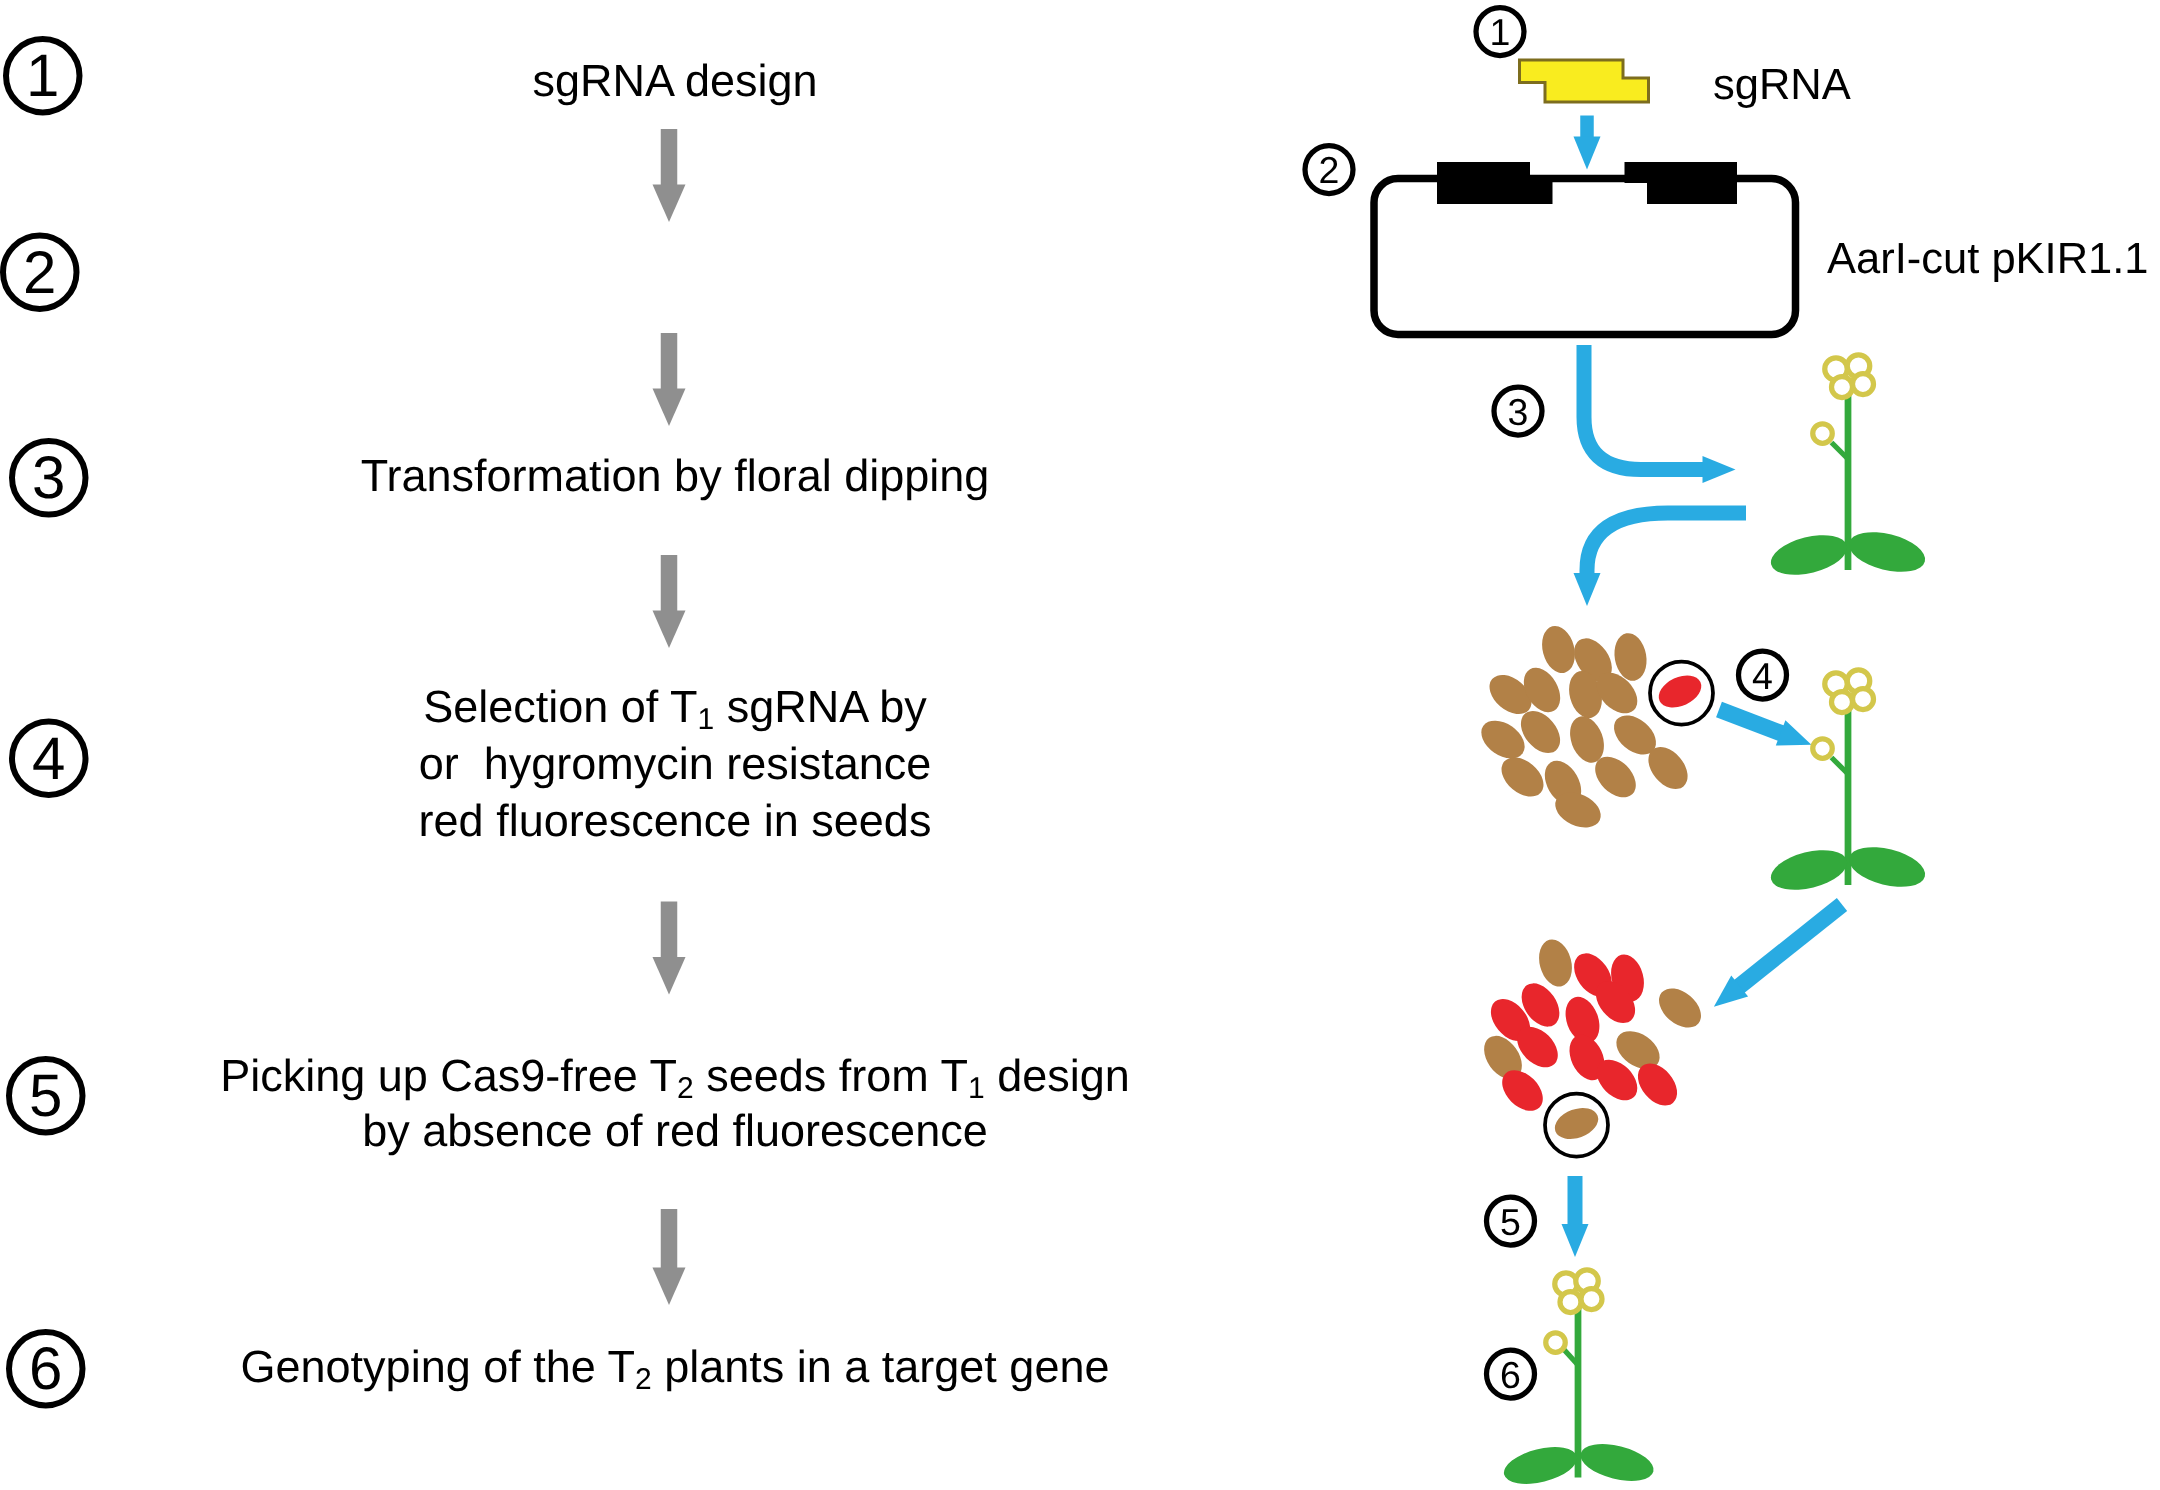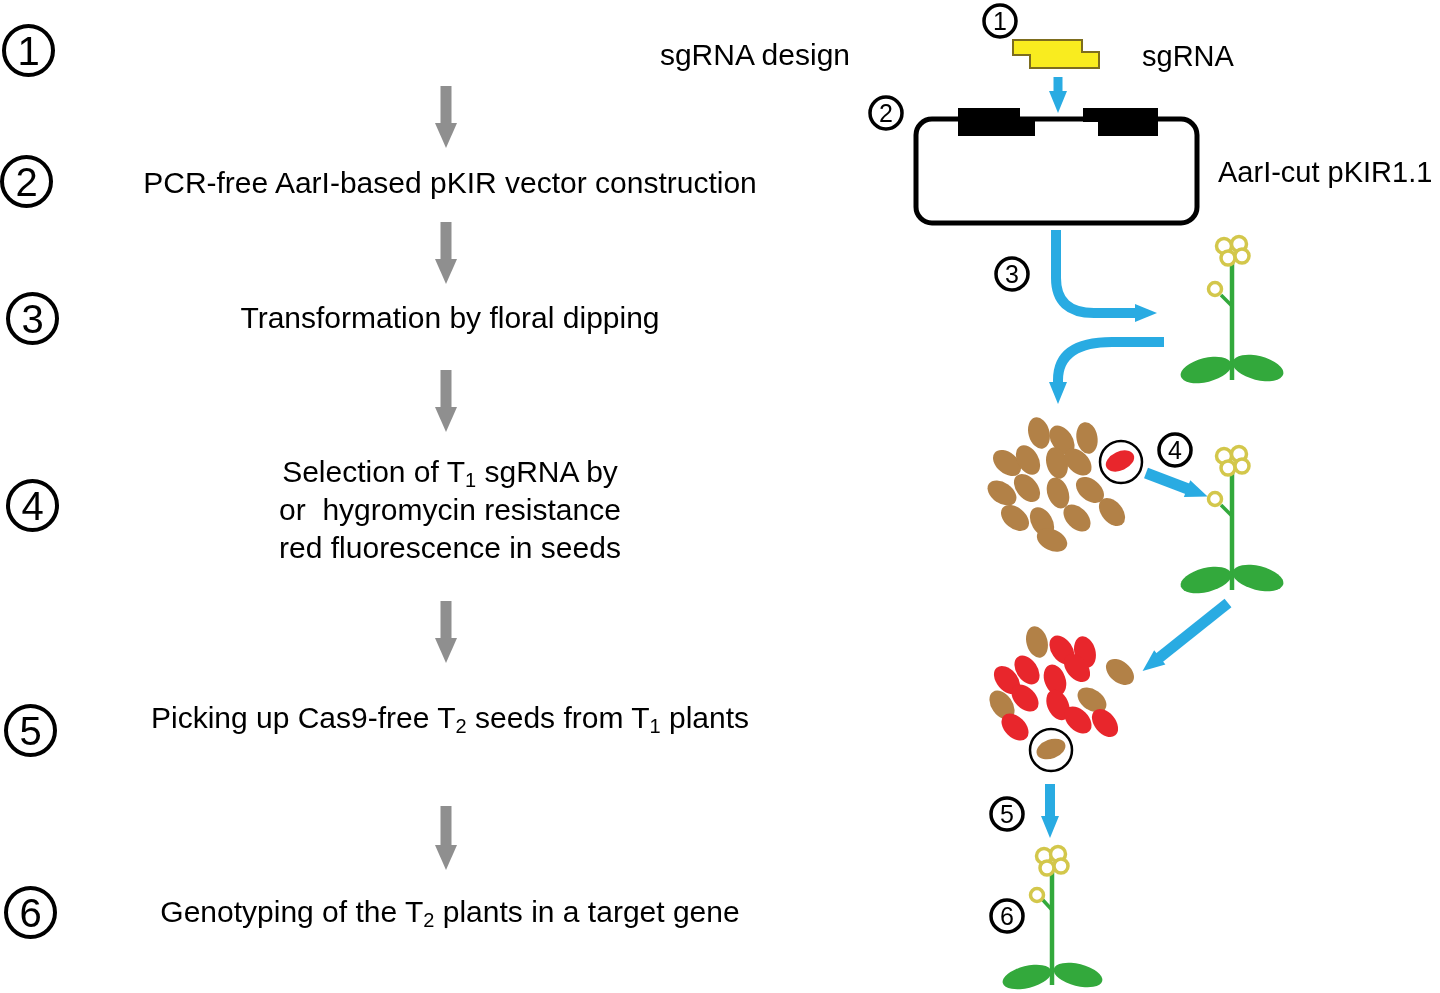--- a/index.html
+++ b/index.html
@@ -19,21 +19,21 @@
   .step-text{position:absolute;left:50px;width:800px;text-align:center;
     font-size:30px;line-height:38px;color:var(--text);}
   .step-text sub{font-size:20px;line-height:0;vertical-align:-5px;}
 
   #circle-1{left:2px;top:24px;}
   #circle-2{left:0px;top:155px;}
   #circle-3{left:6px;top:292px;}
   #circle-4{left:6px;top:479px;}
   #circle-5{left:4px;top:704px;}
   #circle-6{left:4px;top:886px;}
-  #step-text-1{top:36px;text-align:right;}
+  #step-text-1{top:36px;}
   #step-text-2{top:164px;}
   #step-text-3{top:299px;}
   #step-text-4{top:453px;}
   #step-text-5{top:699px;line-height:37px;}
   #step-text-6{top:893px;}
 
   
   .garrow{stroke:var(--gray-arrow);stroke-width:11;fill:none;}
   .ghead{fill:var(--gray-arrow);stroke:none;}
   .barrow{stroke:var(--blue-arrow);fill:none;}
@@ -60,33 +60,31 @@
   <div class="step-circle" id="circle-1">1</div>
   <div class="step-circle" id="circle-2">2</div>
   <div class="step-circle" id="circle-3">3</div>
   <div class="step-circle" id="circle-4">4</div>
   <div class="step-circle" id="circle-5">5</div>
   <div class="step-circle" id="circle-6">6</div>
 
   <div class="step-text" id="step-text-1">
       <div class="step-line"><span>sgRNA design</span></div>
     </div>
-  <div class="step-text" id="step-text-2">
-      <div class="step-line"><span>PCR-free AarI-based pKIR vector construction</span></div>
-    </div>
   <div class="step-text" id="step-text-3">
       <div class="step-line"><span>Transformation by floral dipping</span></div>
     </div>
   <div class="step-text" id="step-text-4">
       <div class="step-line"><span>Selection of T</span><sub>1</sub><span> sgRNA by</span></div>
       <div class="step-line"><span>or&nbsp; hygromycin resistance</span></div>
       <div class="step-line"><span>red fluorescence in seeds</span></div>
     </div>
   <div class="step-text" id="step-text-5">
-      <div class="step-line"><span>Picking up Cas9-free T</span><sub>2</sub><span> seeds from T</span><sub>1</sub><span> plants</span></div>
+      <div class="step-line"><span>Picking up Cas9-free T</span><sub>2</sub><span> seeds from T</span><sub>1</sub><span> design</span></div>
+      <div class="step-line"><span>by absence of red fluorescence</span></div>
     </div>
   <div class="step-text" id="step-text-6">
       <div class="step-line"><span>Genotyping of the T</span><sub>2</sub><span> plants in a target gene</span></div>
     </div>
 
   <svg id="diagram-svg" width="1440" height="993" viewBox="0 0 1440 993">
     <defs>
       <marker id="ghead" markerUnits="userSpaceOnUse" markerWidth="30" markerHeight="30" refX="3" refY="14" orient="auto">
         <path d="M2,3 L27,14 L2,25 Z" class="ghead"></path>
       </marker>

